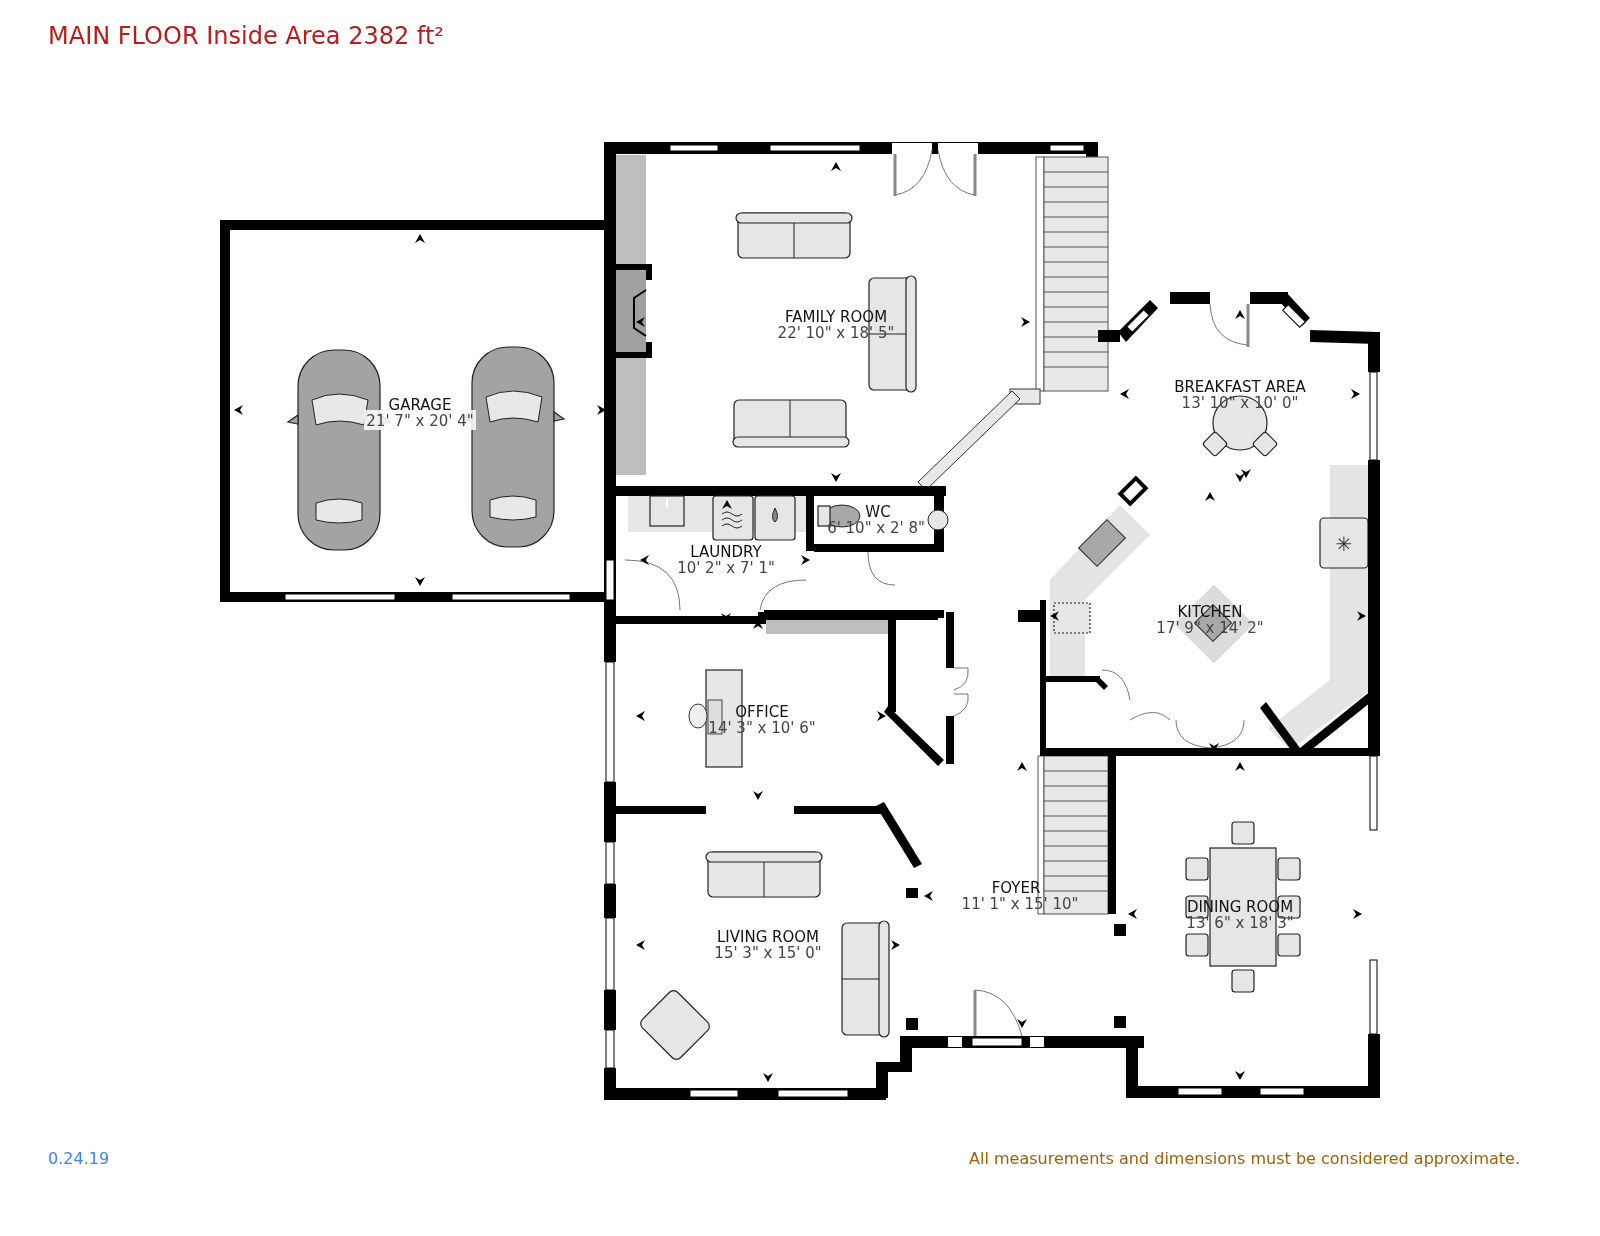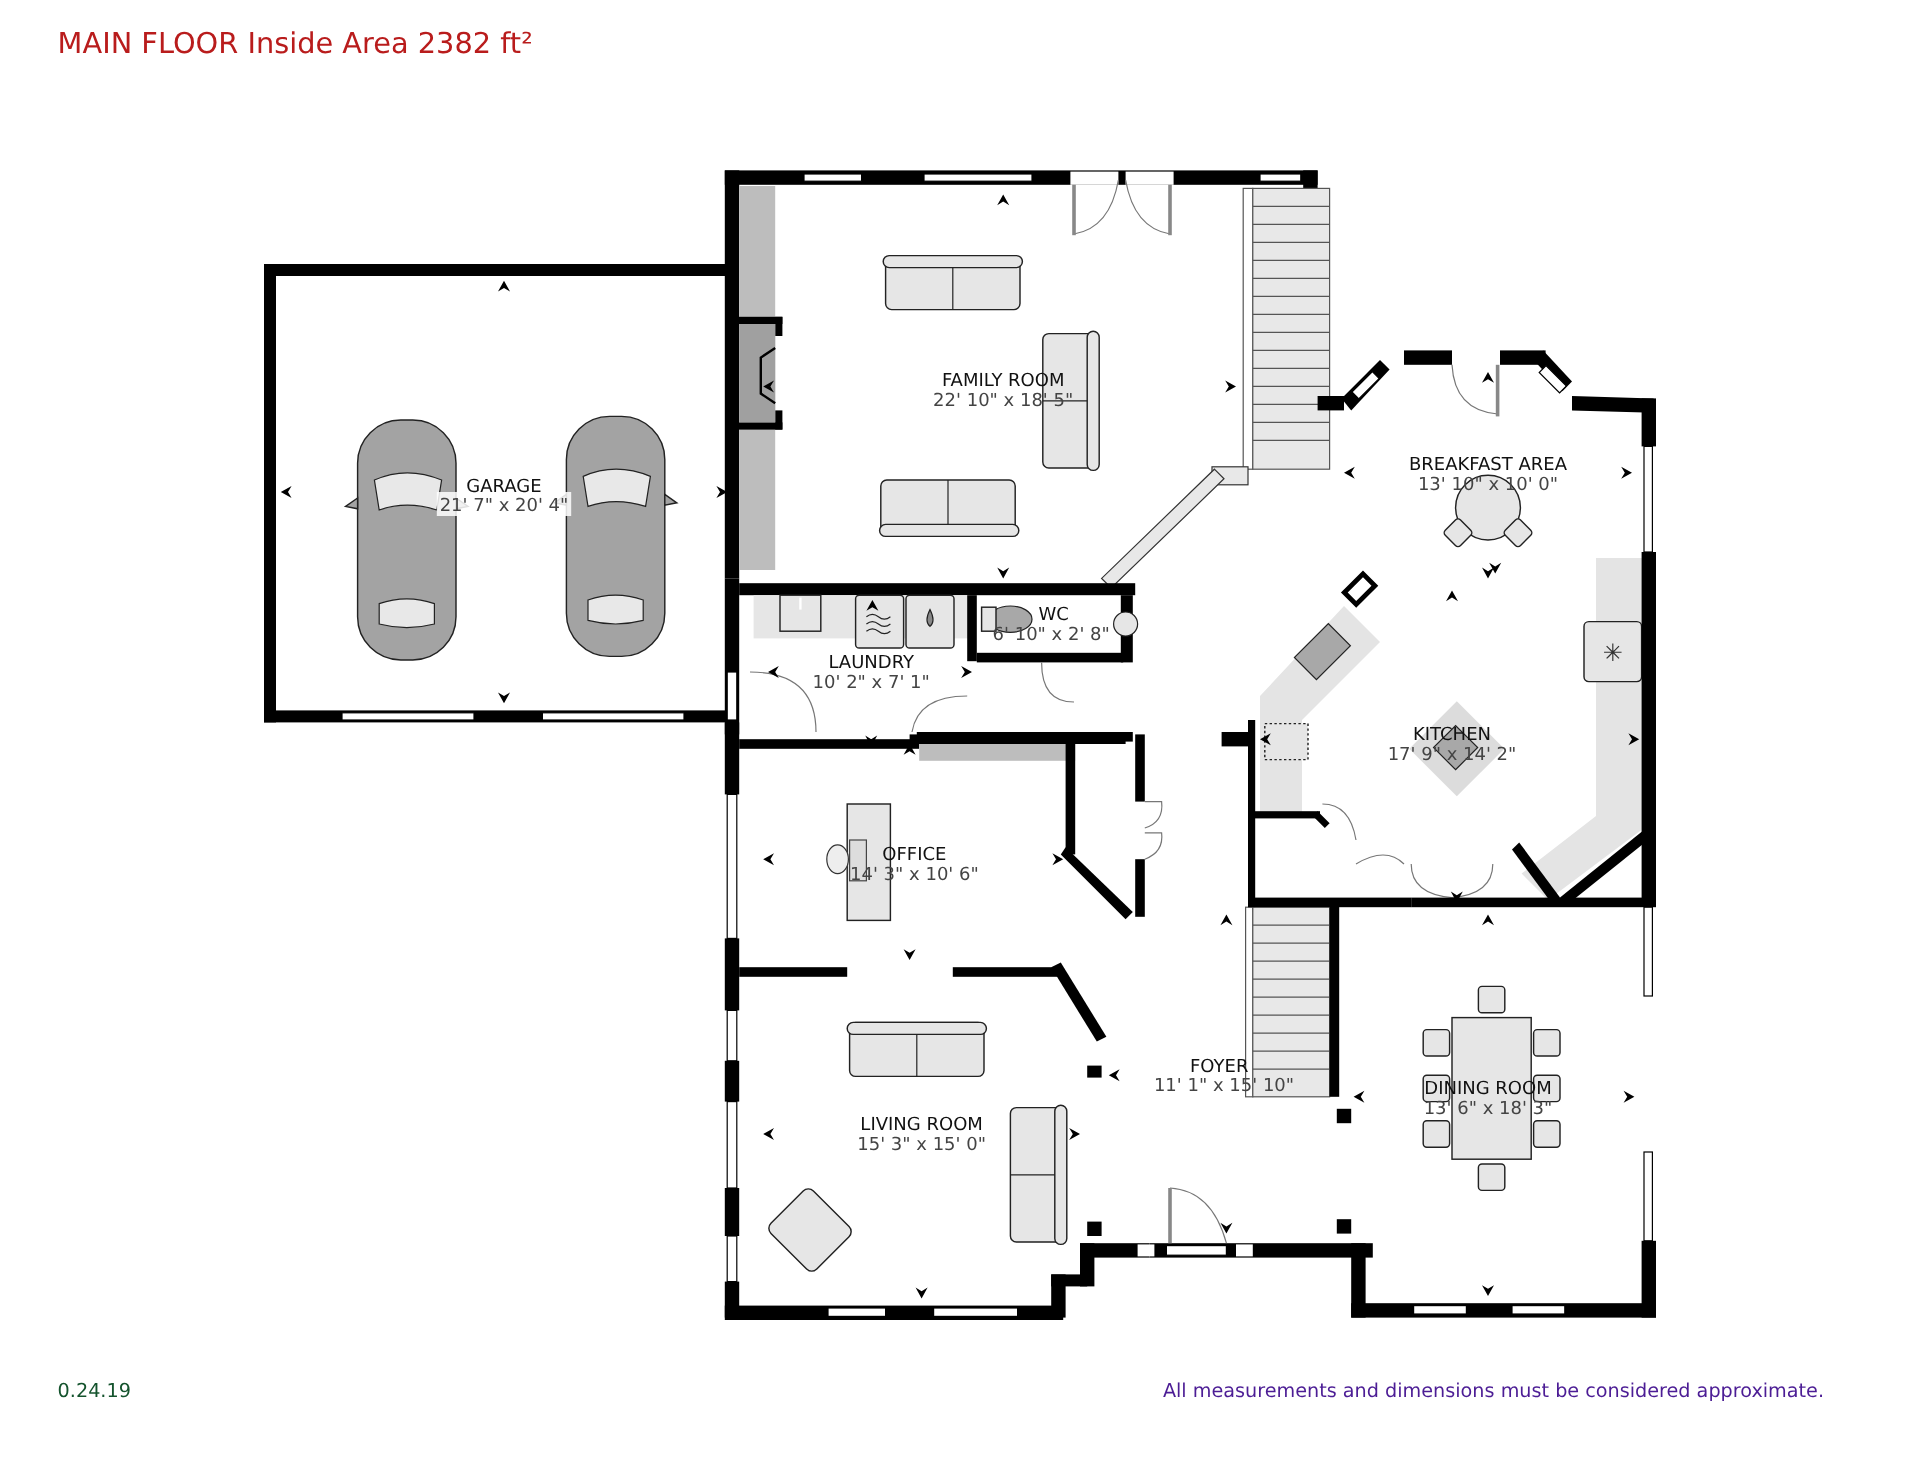--- a/index.html
+++ b/index.html
@@ -1,20 +1,20 @@
 <!DOCTYPE html>
 <html><head>
 <meta charset="utf-8">
 <style>
   html, body { margin: 0; padding: 0; background: #ffffff; }
   body { width: 1600px; height: 1236px; position: relative; overflow: hidden;
          font-family: "DejaVu Sans", sans-serif; color: #111; }
   .title { position: absolute; left: 48px; top: 22px; font-size: 24px; color: #b91c1c; }
-  .footer-left { position: absolute; left: 48px; top: 1149px; font-size: 16px; color: #14532d; }
-  .footer-right { position: absolute; right: 80px; top: 1149px; font-size: 16px; color: #4c1d95; }
+  .footer-left { position: absolute; left: 48px; top: 1149px; font-size: 16px; color: #3b82f6; }
+  .footer-right { position: absolute; right: 80px; top: 1149px; font-size: 16px; color: #a16207; }
   svg.plan { position: absolute; left: 0; top: 0; }
   .room-name { font-family: "DejaVu Sans", sans-serif; font-size: 15px; fill: #111; }
   .room-dim { font-family: "DejaVu Sans", sans-serif; font-size: 15px; fill: #444; }
   .wall { fill: #000; }
   .win { fill: #fff; stroke: #000; stroke-width: 1; }
   .furn { fill: #e6e6e6; stroke: #222; stroke-width: 1.2; }
   .counter { fill: #e4e4e4; }
   .car { fill: #a3a3a3; stroke: #222; stroke-width: 1.2; }
   .carglass { fill: #e8e8e8; stroke: #222; stroke-width: 1; }
   .stair { fill: #e8e8e8; stroke: #555; stroke-width: 1; }

